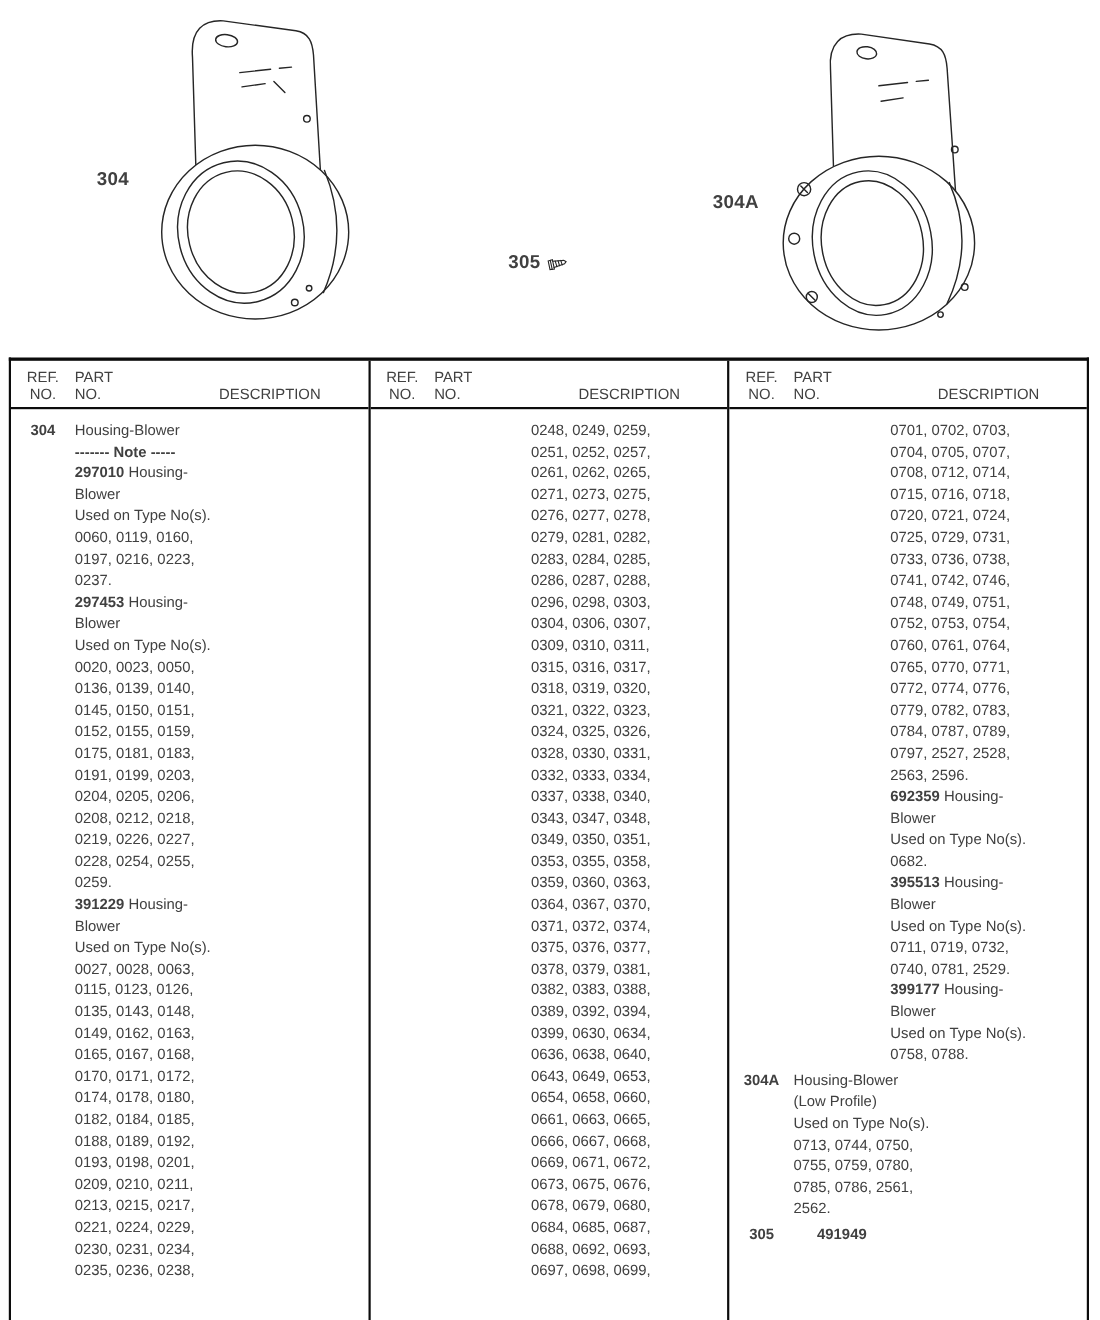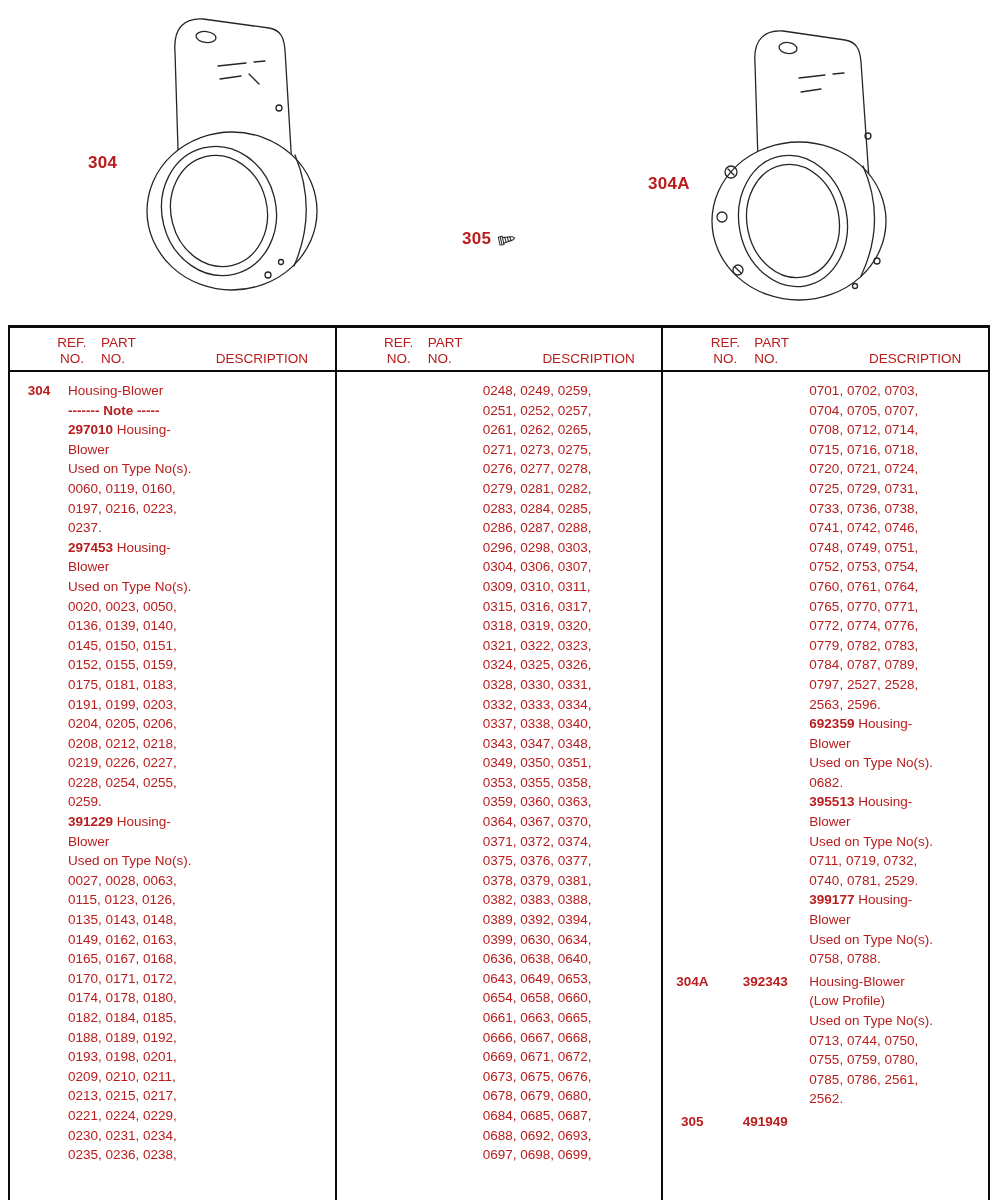--- a/index.html
+++ b/index.html
@@ -1,31 +1,31 @@
 <!DOCTYPE html>
 <html><head>
 <meta charset="utf-8">
 <style>
   html,body{margin:0;padding:0;background:#fff;}
   .page{position:relative;width:1000px;height:1200px;background:#ffffff;overflow:hidden;
-        font-family:"Liberation Sans", sans-serif;color:#b91c1c;}
+        font-family:"Liberation Sans", sans-serif;color:#404040;}
   
   .figures{position:absolute;left:0;top:0;width:1000px;height:322px;}
   .fig{position:absolute;}
   .fig-label{position:absolute;font-weight:bold;font-size:17px;letter-spacing:.3px;}
   .screw-group{position:absolute;display:flex;align-items:center;gap:5px;}
   
   .parts-table{position:absolute;left:8px;top:325px;width:982px;height:875px;
                border-top:3px solid #0c0c0c;border-left:2px solid #0c0c0c;border-right:2px solid #0c0c0c;
                display:flex;box-sizing:border-box;}
   .col-group{flex:1;display:flex;flex-direction:column;min-width:0;}
   .col-group + .col-group{border-left:2px solid #0c0c0c;}
   .col-head{display:flex;height:44px;border-bottom:2px solid #0c0c0c;box-sizing:border-box;
             font-size:13.5px;padding-top:7px;line-height:16px;}
-  .hd-ref{width:58px;text-align:center;margin-left:33px;}
+  .hd-ref{width:58px;text-align:center;}
   .hd-part{width:88px;}
   .hd-desc{flex:1;display:flex;align-items:flex-end;justify-content:center;padding-bottom:3px;}
   .col-body{flex:1;padding-top:9px;font-size:13.5px;line-height:19.6px;overflow:hidden;}
   .entry{display:flex;}
   .entry + .entry{margin-top:3px;}
   .cell-ref{width:58px;text-align:center;font-weight:bold;flex:none;}
   .cell-part{width:88px;text-align:center;font-weight:bold;flex:none;}
   .cell-desc{flex:1;padding-right:6px;min-width:0;}
   .dline b{font-weight:bold;}
 </style>
@@ -266,21 +266,20 @@
               <div class="dline">0711, 0719, 0732,</div>
               <div class="dline">0740, 0781, 2529.</div>
               <div class="dline"><b>399177</b> Housing-</div>
               <div class="dline">Blower</div>
               <div class="dline">Used on Type No(s).</div>
               <div class="dline">0758, 0788.</div>
             </div>
           </div>
           <div class="entry">
             <div class="cell-ref">304A</div>
-            <div class="cell-part">392343</div>
             <div class="cell-desc">
               <div class="dline">Housing-Blower</div>
               <div class="dline">(Low Profile)</div>
               <div class="dline">Used on Type No(s).</div>
               <div class="dline">0713, 0744, 0750,</div>
               <div class="dline">0755, 0759, 0780,</div>
               <div class="dline">0785, 0786, 2561,</div>
               <div class="dline">2562.</div>
             </div>
           </div>

